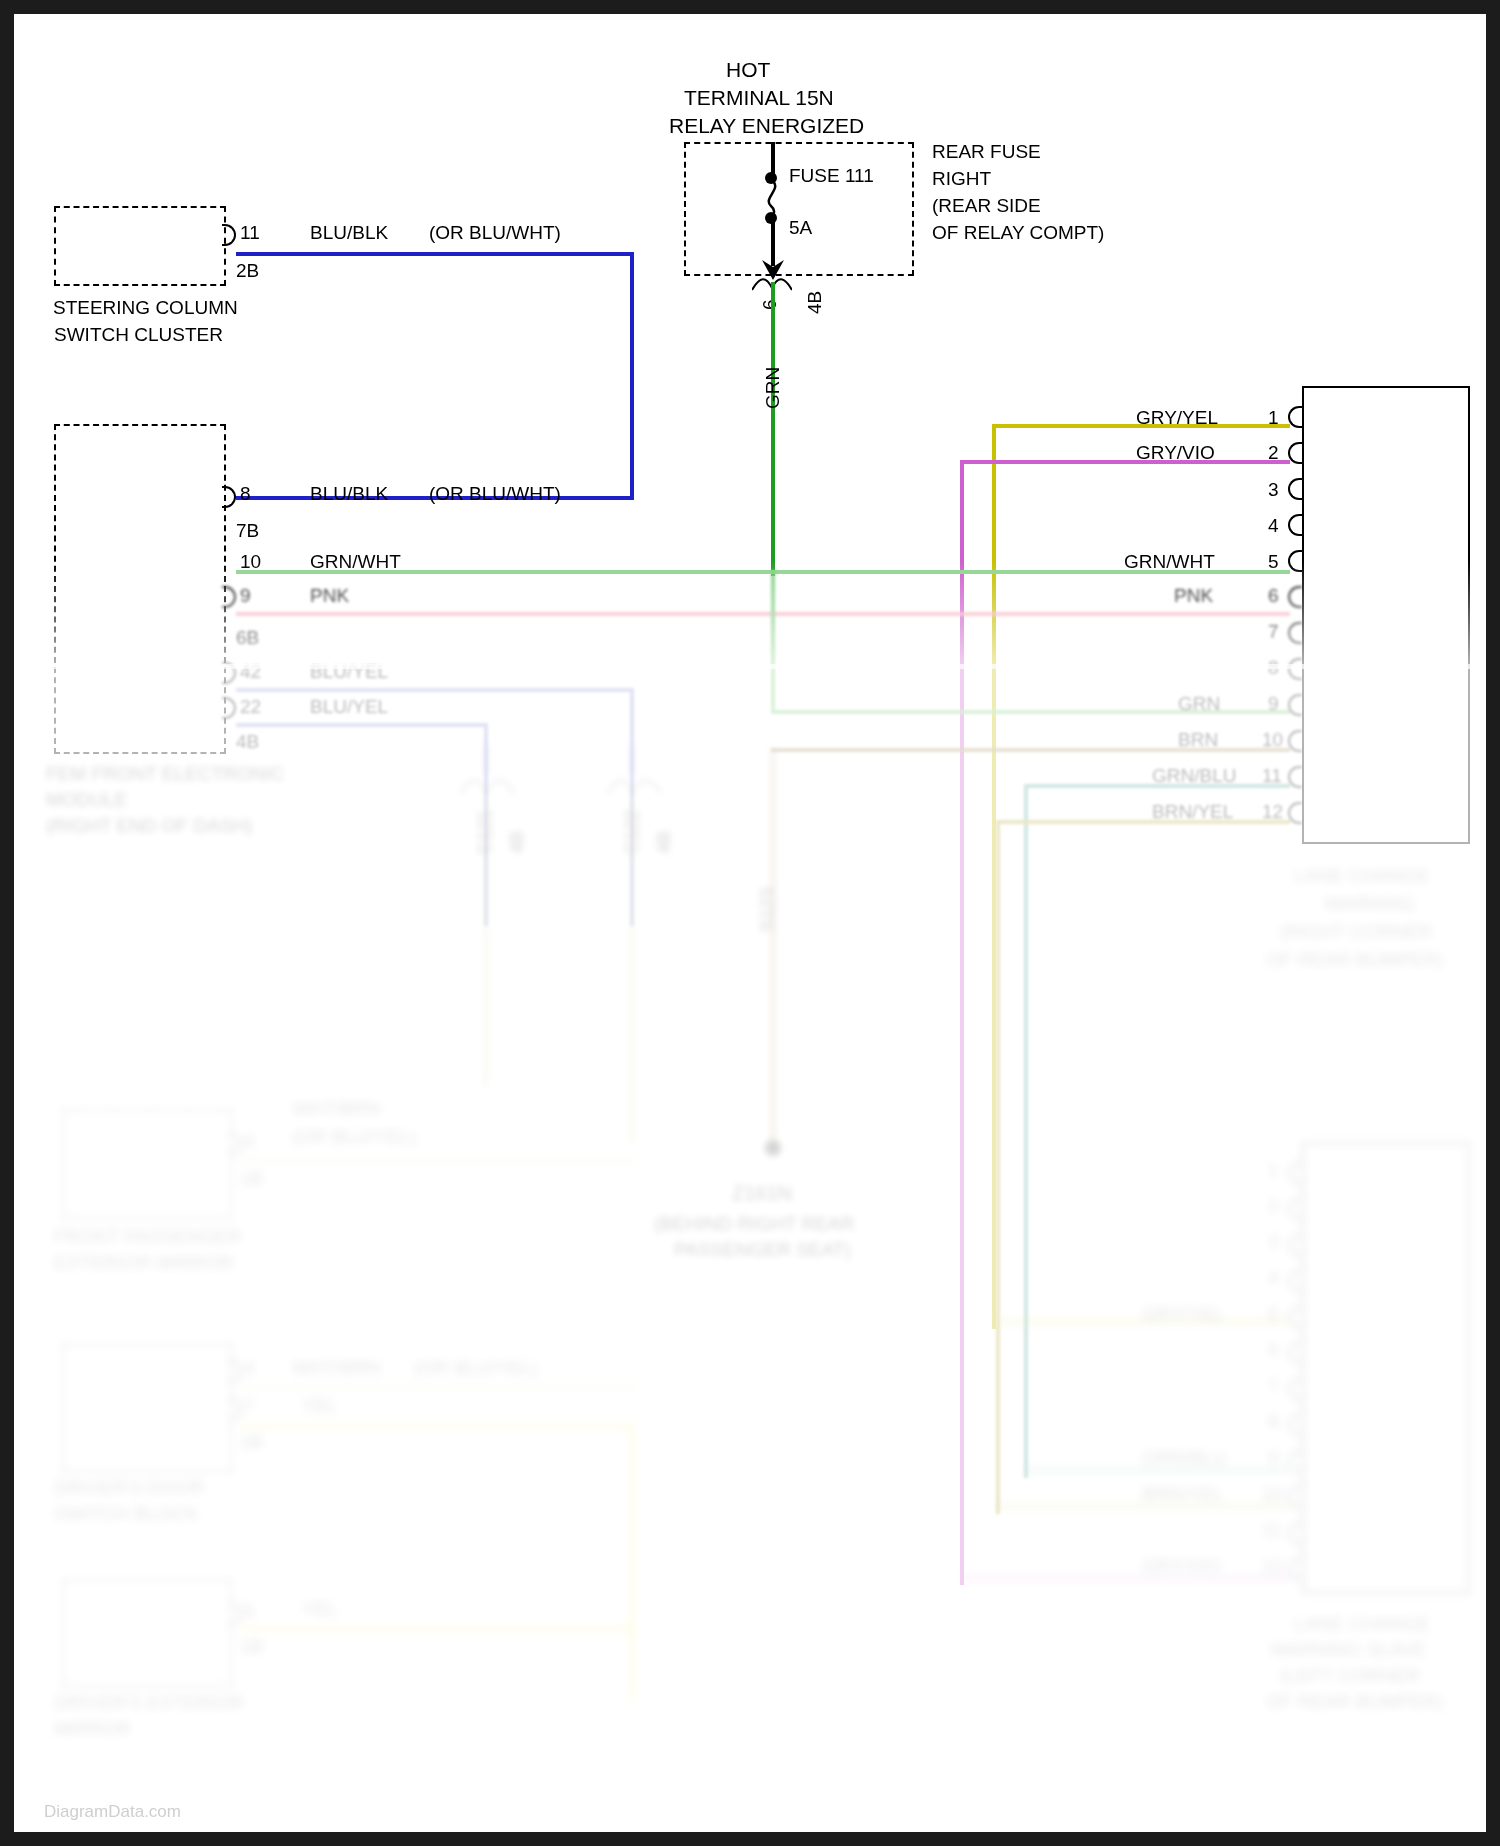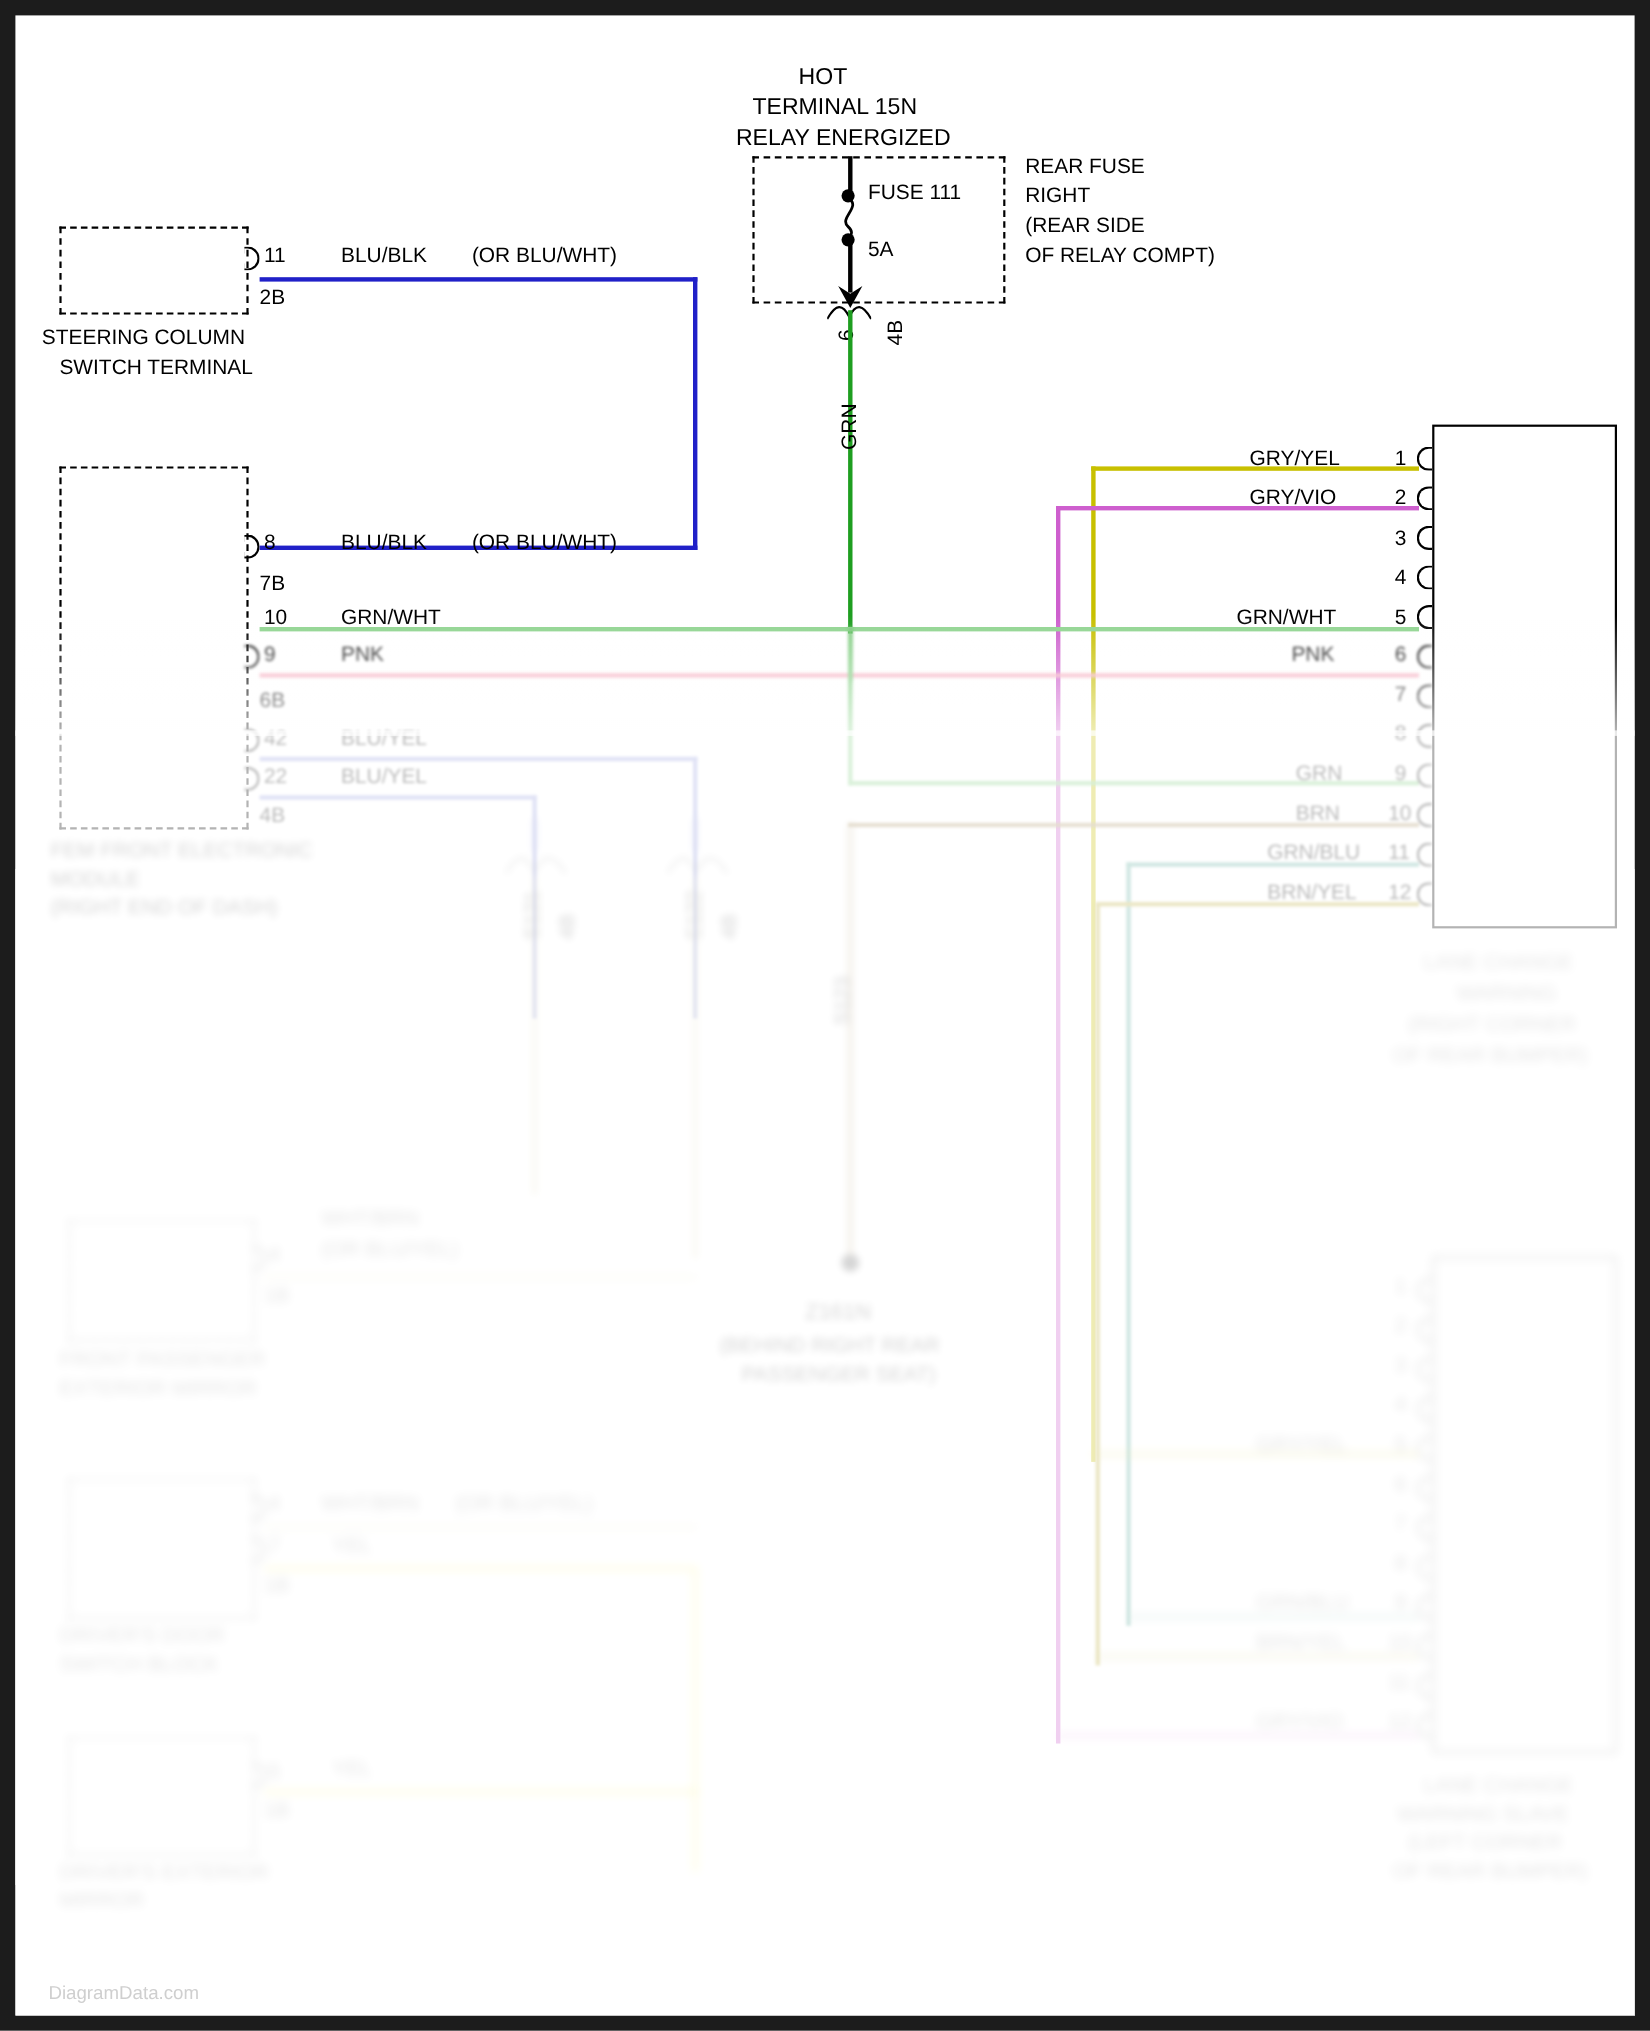--- a/index.html
+++ b/index.html
@@ -85,22 +85,22 @@
     <div class="vert-txt" style="left:745px;top:296px;">6</div>
     <div class="vert-txt" style="left:790px;top:300px;">4B</div>
 
     <div class="wire v" style="left:757px;top:268px;height:294px;background:#1E9E20;"></div>
     <div class="vert-txt" style="left:748px;top:395px;">GRN</div>
 
     <div class="dashbox" style="left:40px;top:192px;width:172px;height:80px;"></div>
     <div class="pinL" style="left:208px;top:210px;"></div>
     <div class="txt" style="left:226px;top:207px;">11</div>
     <div class="txt" style="left:222px;top:245px;">2B</div>
-    <div class="txt" style="left:24px;top:282px;">STEERING COLUMN</div>
-    <div class="txt" style="left:40px;top:309px;">SWITCH TERMINAL</div>
+    <div class="txt" style="left:39px;top:282px;">STEERING COLUMN</div>
+    <div class="txt" style="left:40px;top:309px;">SWITCH CLUSTER</div>
 
     <div class="txt" style="left:296px;top:207px;">BLU/BLK</div>
     <div class="txt" style="left:415px;top:207px;">(OR BLU/WHT)</div>
 
     <div class="wire h" style="left:222px;top:238px;width:398px;background:#2020C8;"></div>
     <div class="wire v" style="left:616px;top:238px;height:248px;background:#2020C8;"></div>
     <div class="wire h" style="left:222px;top:482px;width:398px;background:#2020C8;"></div>
 
     <div class="dashbox" style="left:40px;top:410px;width:172px;height:330px;"></div>
     <div class="pinL" style="left:208px;top:472px;"></div>

